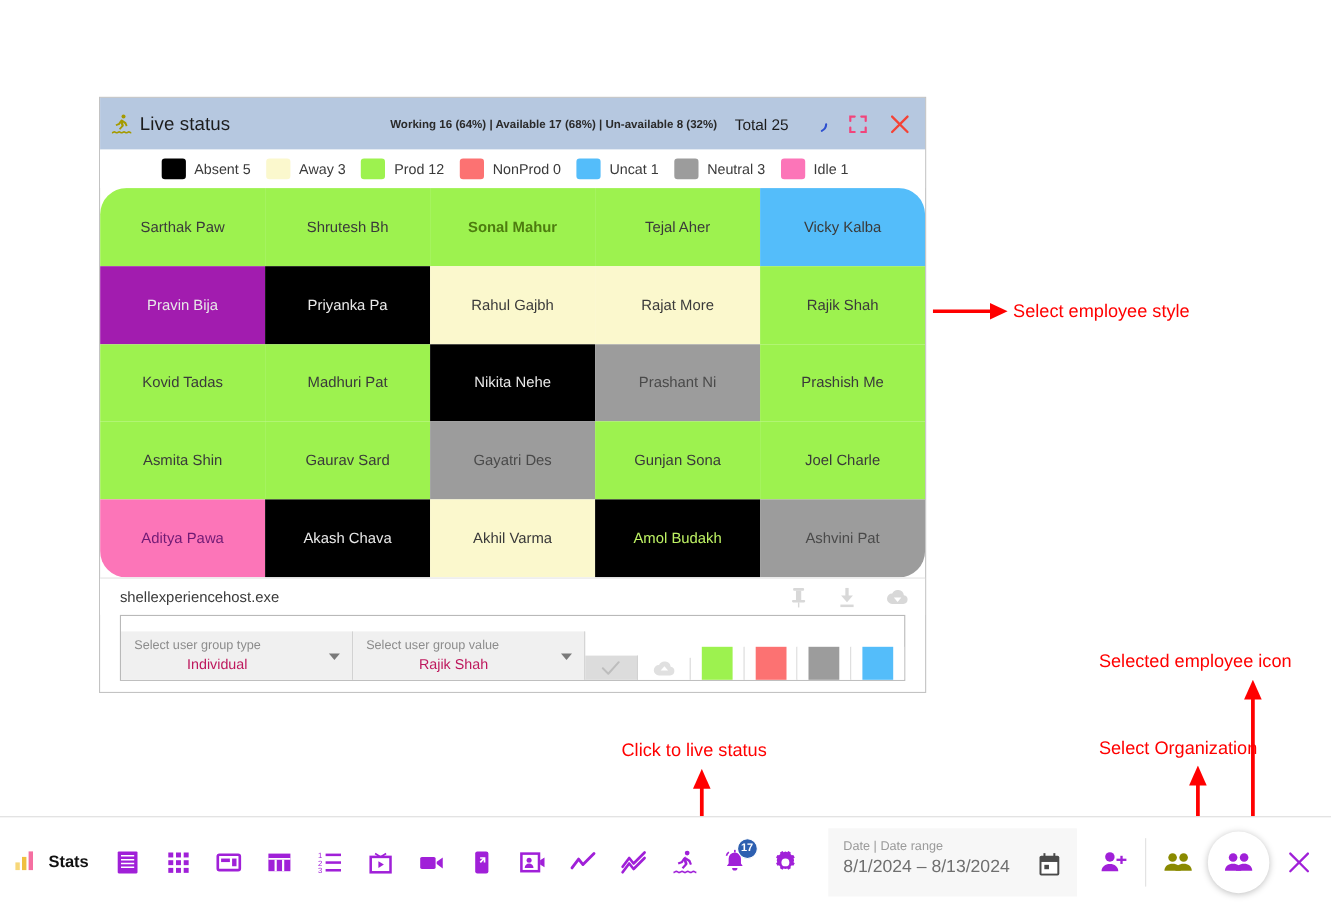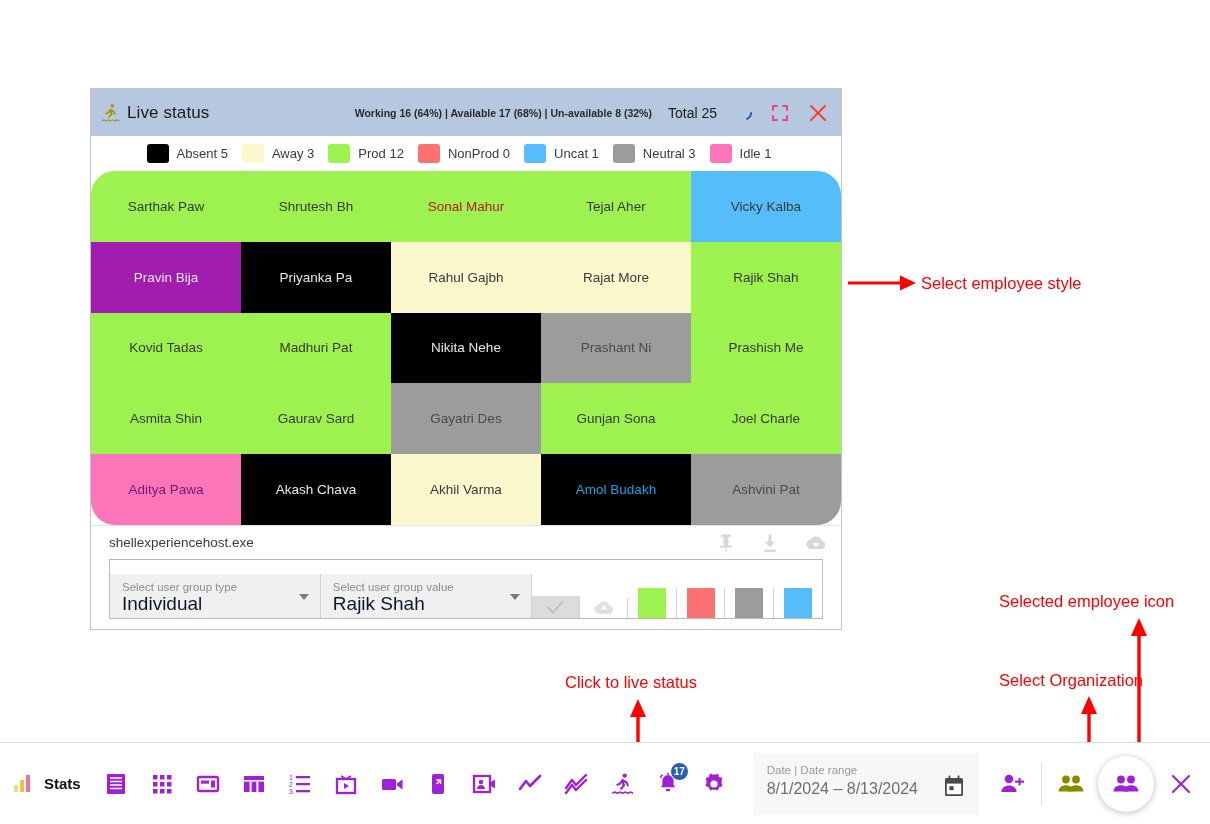--- a/index.html
+++ b/index.html
@@ -98,21 +98,21 @@
     position: relative;
     background: #f0f0f0;
     border-right: 1px solid #d2d2d2;
     padding: 6px 30px 4px 12px;
     display: flex; flex-direction: column; justify-content: center;
     cursor: pointer;
   }
   #sel-type { width: 213px; }
   #sel-value { width: 213px; }
   .sel-float { font-size: 11.5px; color: #8c8c8c; line-height: 14px; }
-  .sel-val { font-size: 19px; color: #0f172a; line-height: 20px; }
+  .sel-val { font-size: 13px; color: #be185d; line-height: 20px; margin-left: 48px; }
   .sel-caret {
     position: absolute; right: 11px; top: 50%; margin-top: -2px;
     width: 0; height: 0;
     border-left: 5px solid transparent;
     border-right: 5px solid transparent;
     border-top: 6px solid #7a7a7a;
   }
   .tool-btn {
     width: 49px;
     border-right: 1px solid #d2d2d2;
@@ -258,21 +258,21 @@
       </div>
     </div>
 
   <div id="emp-grid" style="grid-template-columns: repeat(5, 1fr);">
       <div class="emp-cell" style="background: rgb(157, 242, 79); color: rgb(58, 58, 58);">
         <span>Sarthak Paw</span>
       </div>
       <div class="emp-cell" style="background: rgb(157, 242, 79); color: rgb(58, 58, 58);">
         <span>Shrutesh Bh</span>
       </div>
-      <div class="emp-cell" style="background: rgb(157, 242, 79); color: #b91c1c;">
+      <div class="emp-cell" style="background: rgb(157, 242, 79); color: #4d7c0f; font-weight: bold;">
         <span>Sonal Mahur</span>
       </div>
       <div class="emp-cell" style="background: rgb(157, 242, 79); color: rgb(58, 58, 58);">
         <span>Tejal Aher</span>
       </div>
       <div class="emp-cell" style="background: rgb(84, 189, 250); color: rgb(58, 58, 58);">
         <span>Vicky Kalba</span>
       </div>
       <div class="emp-cell" style="background: #a21caf; color: rgb(232, 232, 232);">
         <span>Pravin Bija</span>
@@ -321,21 +321,21 @@
       </div>
       <div class="emp-cell" style="background: rgb(252, 117, 184); color: #701a75;">
         <span>Aditya Pawa</span>
       </div>
       <div class="emp-cell" style="background: rgb(0, 0, 0); color: rgb(232, 232, 232);">
         <span>Akash Chava</span>
       </div>
       <div class="emp-cell" style="background: rgb(251, 248, 205); color: rgb(58, 58, 58);">
         <span>Akhil Varma</span>
       </div>
-      <div class="emp-cell" style="background: rgb(0, 0, 0); color: #0ea5e9;">
+      <div class="emp-cell" style="background: rgb(0, 0, 0); color: #bef264;">
         <span>Amol Budakh</span>
       </div>
       <div class="emp-cell" style="background: rgb(156, 156, 156); color: rgb(74, 74, 74);">
         <span>Ashvini Pat</span>
       </div>
     </div>
 
   <div id="proc-row">
     <span id="proc-name">shellexperiencehost.exe</span>
     <span id="proc-actions">

